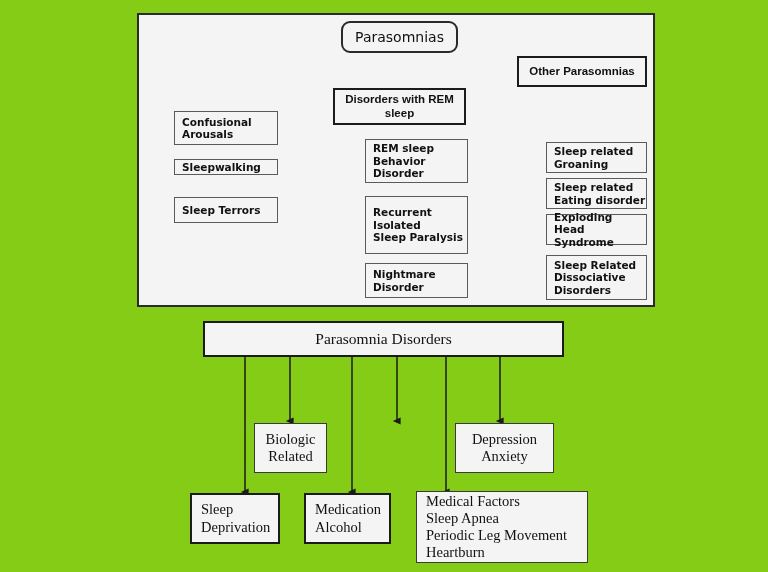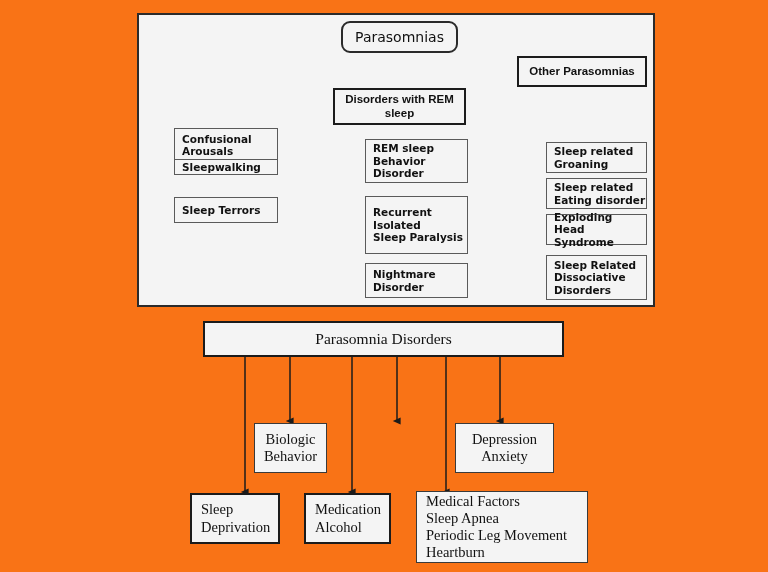--- a/index.html
+++ b/index.html
@@ -4,21 +4,21 @@
 <style>
   html, body {
     margin: 0;
     padding: 0;
     background: #f4f4f4;
   }
   #page {
     position: relative;
     width: 768px;
     height: 572px;
-    background: #f97316;
+    background: #84cc16;
     overflow: hidden;
     font-family: "Liberation Sans", sans-serif;
   }
   svg.layer {
     position: absolute;
     left: 0;
     top: 0;
     width: 768px;
     height: 572px;
     pointer-events: none;
@@ -150,21 +150,21 @@
 
   <div class="node lvl1" style="left:333px; top:88px; width:133px; height:37px;">
     <span class="txt">Disorders with REM
 sleep</span>
   </div>
 
   <div class="node lvl1" style="left:517px; top:56px; width:130px; height:31px;">
     <span class="txt">Other Parasomnias</span>
   </div>
 
-  <div class="node leaf" style="left:174px; top:128px; width:104px; height:34px;">
+  <div class="node leaf" style="left:174px; top:111px; width:104px; height:34px;">
     <span class="txt">Confusional
 Arousals</span>
   </div>
   <div class="node leaf" style="left:174px; top:159px; width:104px; height:16px;">
     <span class="txt">Sleepwalking</span>
   </div>
   <div class="node leaf" style="left:174px; top:197px; width:104px; height:26px;">
     <span class="txt">Sleep Terrors</span>
   </div>
 
@@ -199,21 +199,21 @@
 Dissociative
 Disorders</span>
   </div>
 
   <div class="node serif-box serif-center big-title" style="left:203px; top:321px; width:361px; height:36px;">
     <span class="txt">Parasomnia Disorders</span>
   </div>
 
   <div class="node serif-box serif-thin serif-center" style="left:254px; top:423px; width:73px; height:50px;">
     <span class="txt">Biologic
-Behavior</span>
+Related</span>
   </div>
 
 
   <div class="node serif-box serif-thin serif-center" style="left:455px; top:423px; width:99px; height:50px;">
     <span class="txt">Depression
 Anxiety</span>
   </div>
 
   <div class="node serif-box serif-left" style="left:190px; top:493px; width:90px; height:51px;">
     <span class="txt">Sleep

